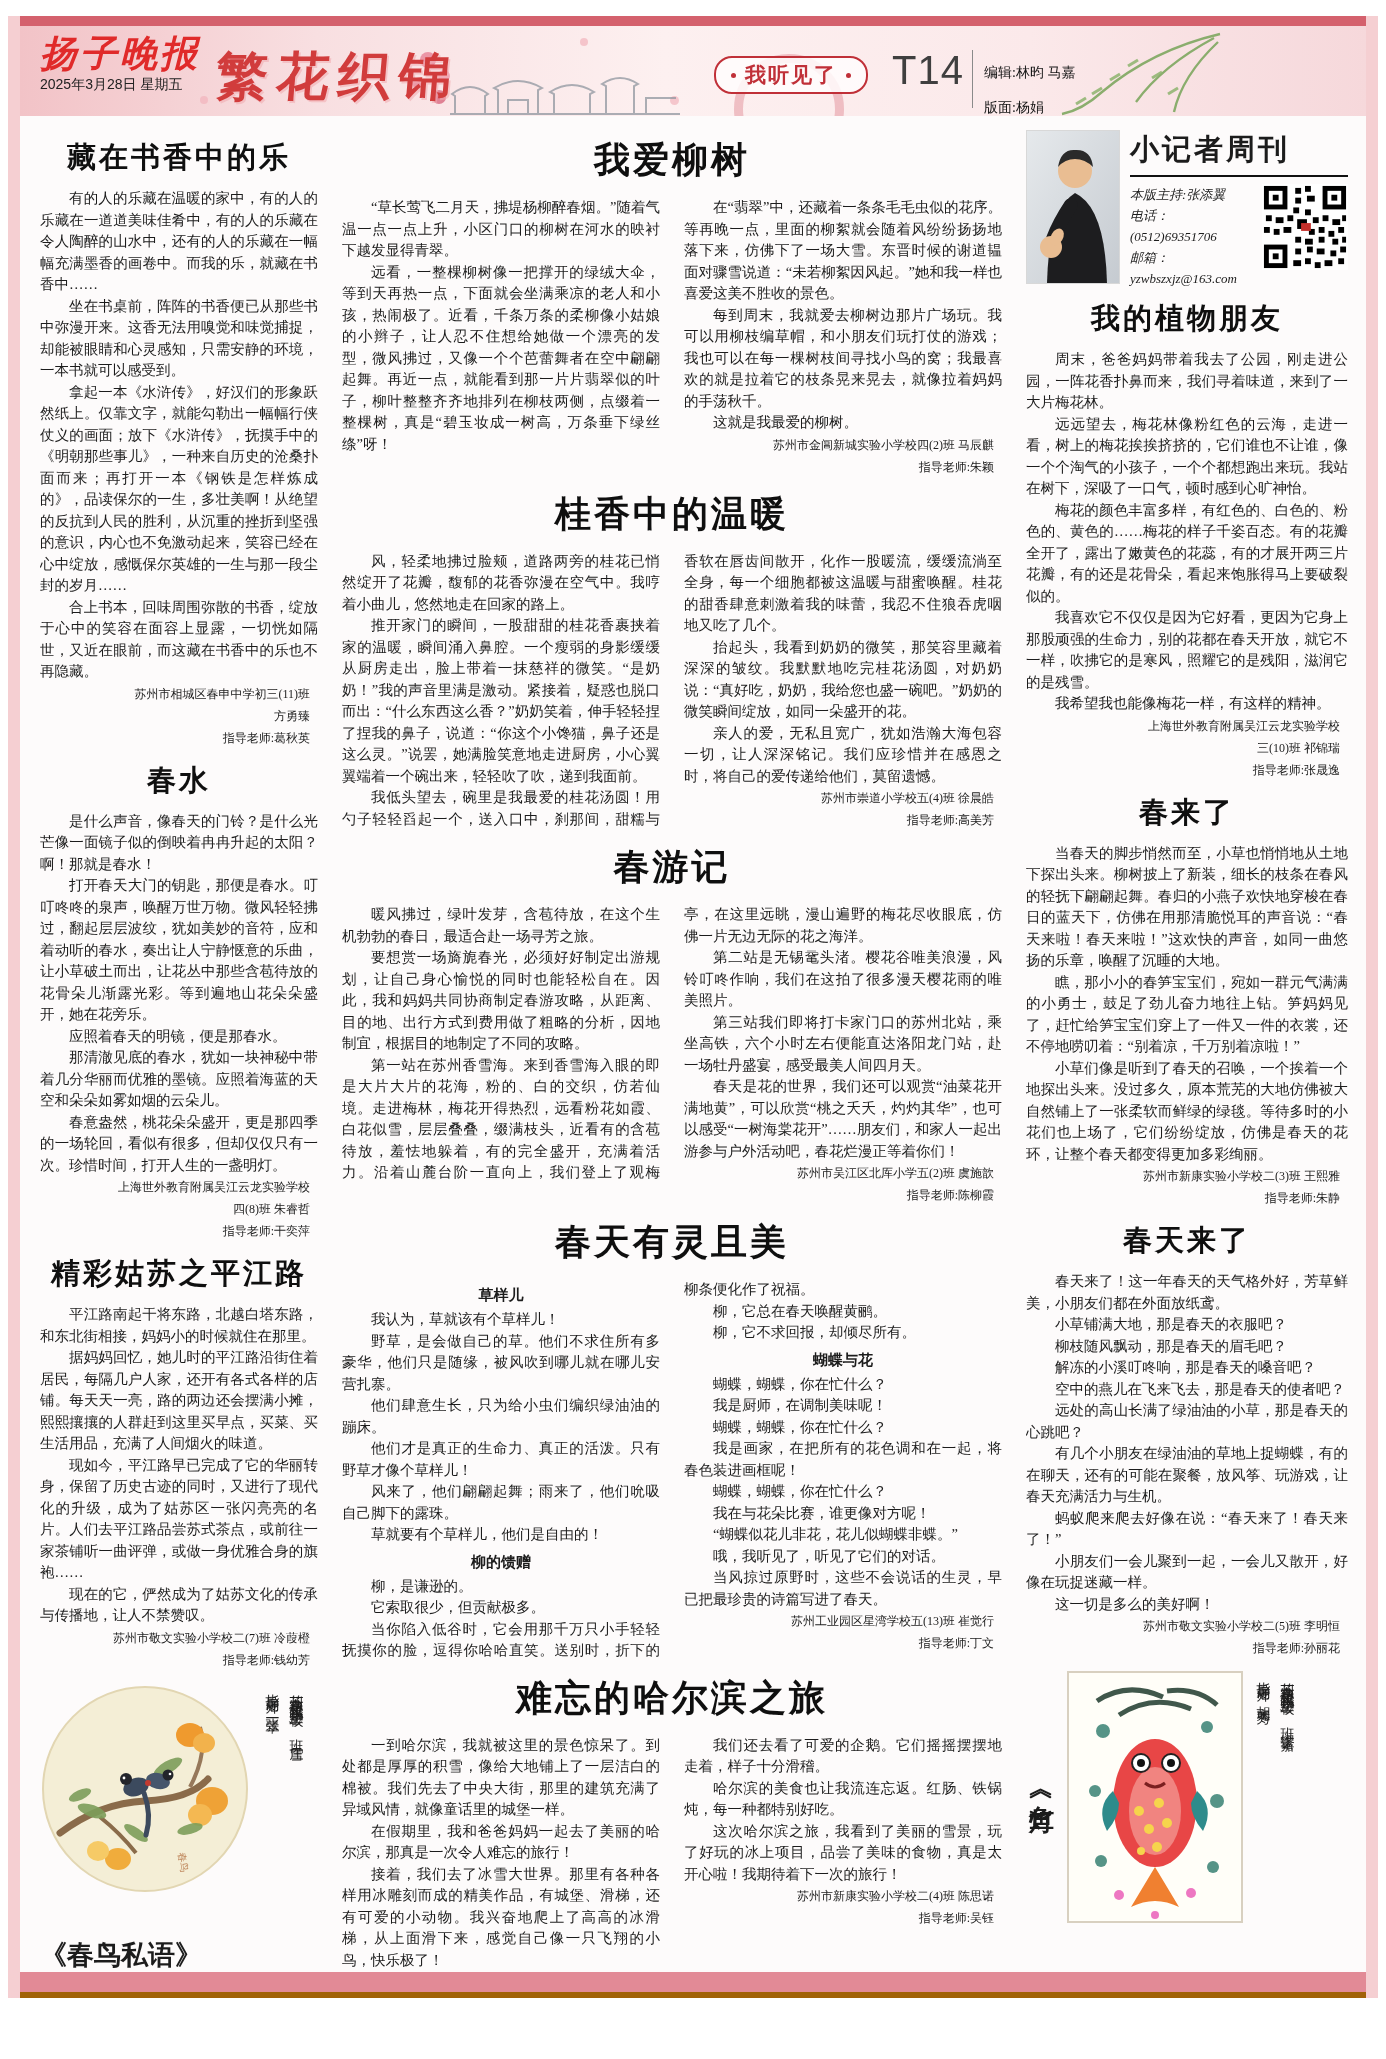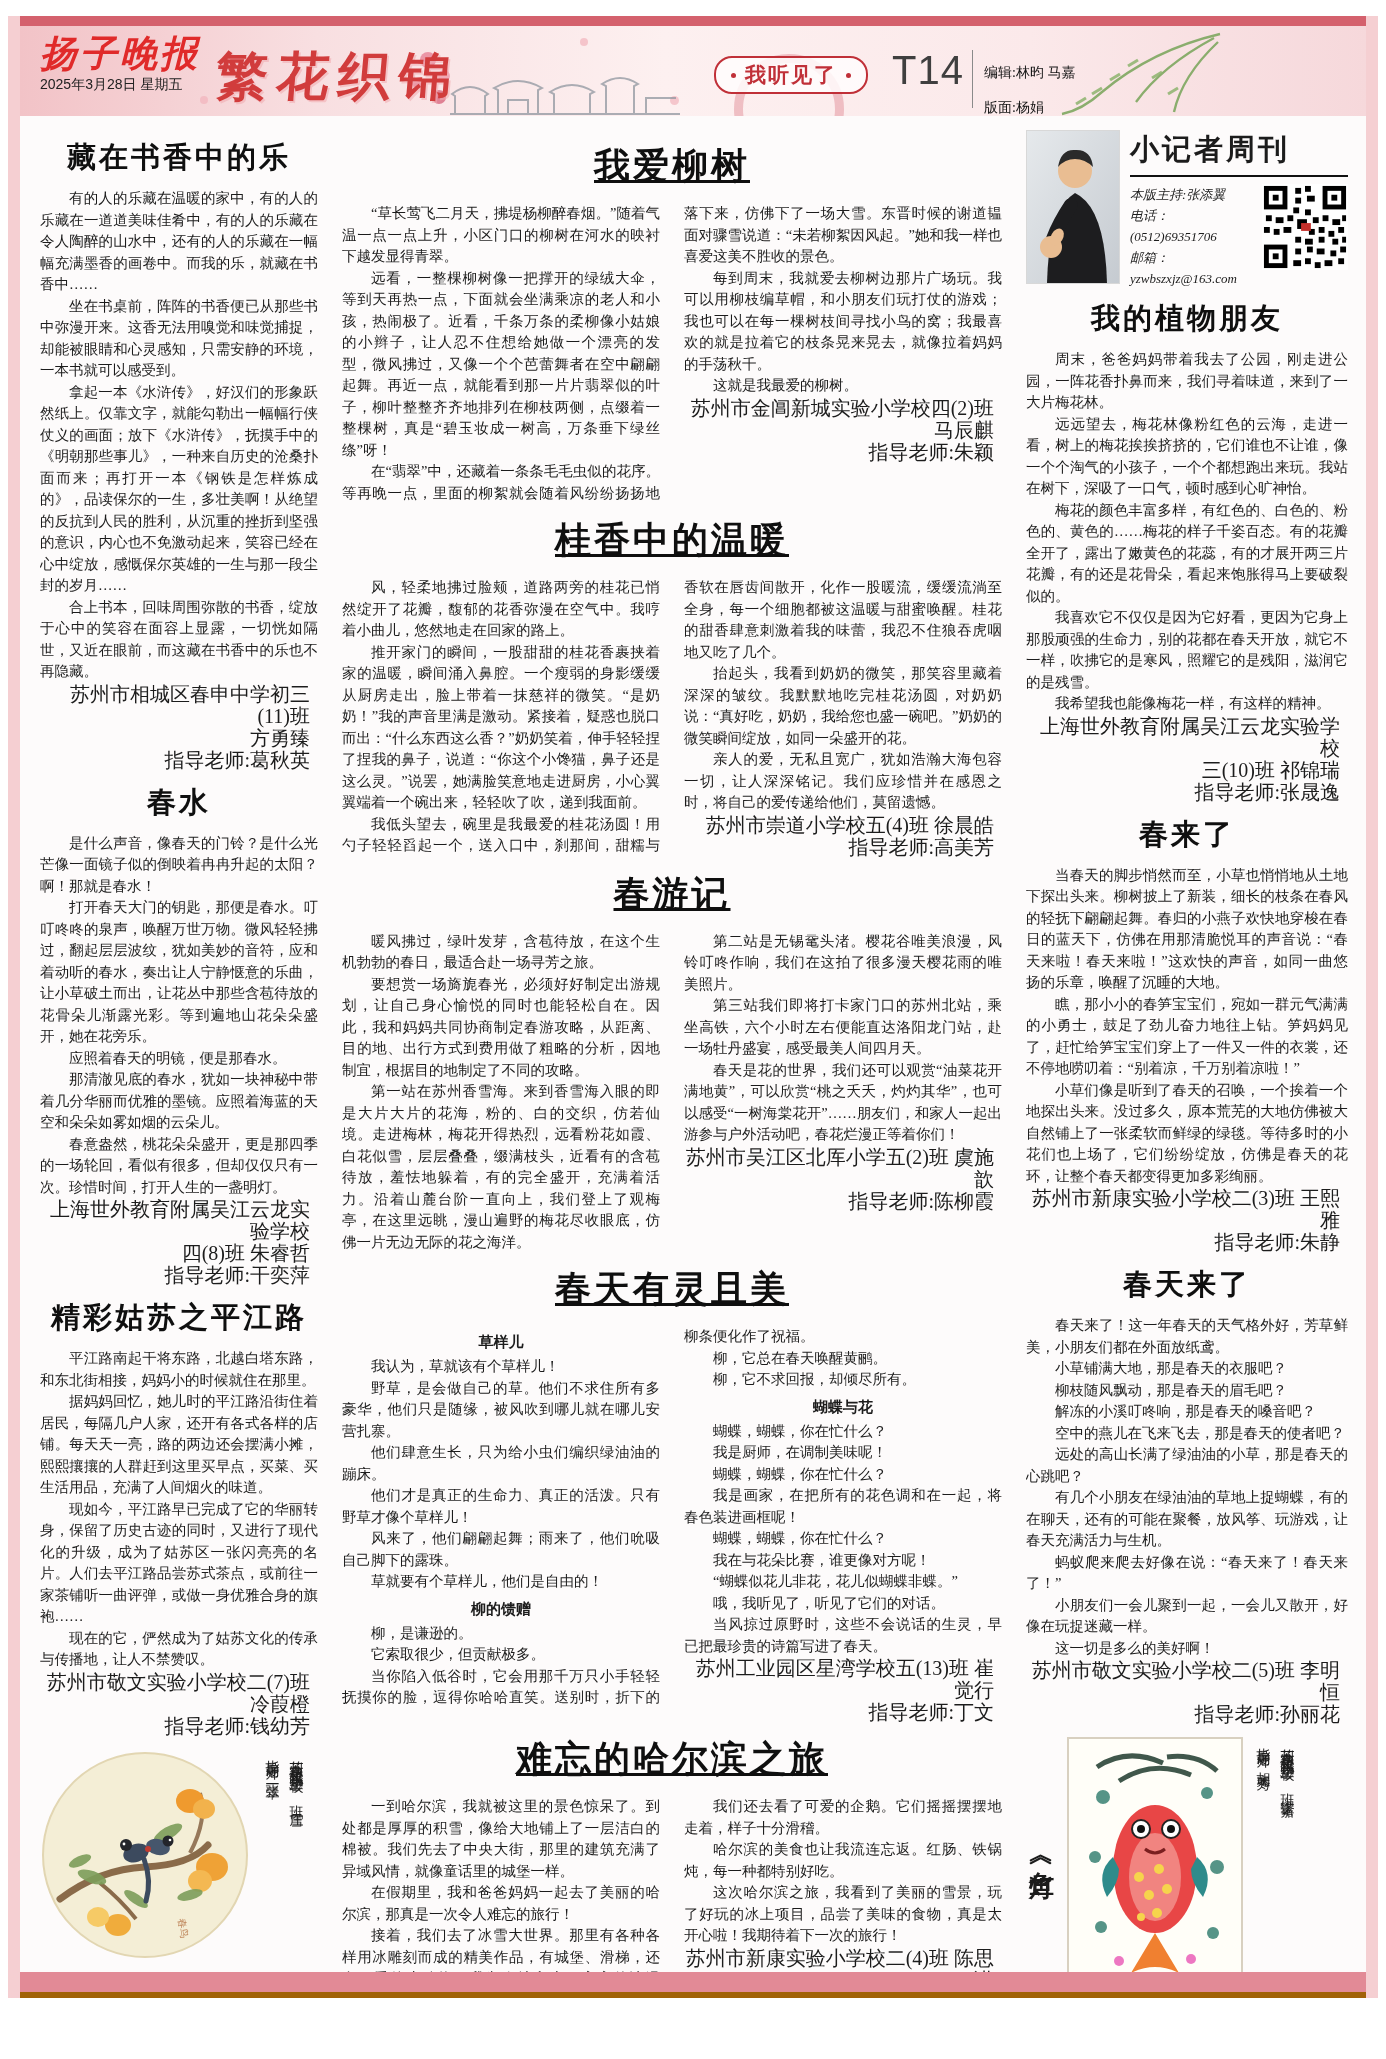--- a/index.html
+++ b/index.html
@@ -32,24 +32,24 @@
   .deco{position:absolute;}
   
   .content{display:flex;gap:24px;padding:14px 18px 0 20px;height:1842px;overflow:hidden;background:#fdfbfb;}
   .colA{width:278px;flex:none;overflow:hidden;}
   .colBC{width:660px;flex:none;overflow:hidden;}
   .colD{flex:1;overflow:hidden;}
   article{margin-bottom:12px;}
   h2{font-family:"Liberation Sans",sans-serif;color:#0f0f0f;text-align:center;
      margin:8px 0 10px;letter-spacing:3px;font-weight:bold;}
   .colA h2,.colD h2{font-size:29px;}
-  .colBC h2{font-size:36px;margin:12px 0 12px;text-decoration:underline;}
+  .colBC h2{font-size:36px;margin:6px 0 12px;}
   h3{font-family:"Liberation Sans",sans-serif;font-size:15px;text-align:center;margin:7px 0 4px;}
   .body p{margin:0;text-indent:2em;font-size:14.5px;line-height:21.5px;text-align:justify;}
-  .sign p{margin:0;font-size:20px;line-height:22px;text-align:right;padding-right:8px;}
+  .sign p{margin:0;font-size:12px;line-height:22px;text-align:right;padding-right:8px;}
   .twocol{column-count:2;column-gap:24px;}
   
   .weekly{display:flex;gap:10px;margin-bottom:10px;}
   .photo{width:92px;height:152px;flex:none;border:1px solid #d8d8d8;}
   .winfo{flex:1;min-width:0;}
   .wtitle{font-family:"Liberation Sans",sans-serif;font-size:29px;font-weight:900;letter-spacing:3px;
           border-bottom:2px solid #111;padding-bottom:5px;margin-bottom:7px;white-space:nowrap;}
   .wrow{display:flex;gap:8px;}
   .wlines{flex:1;font-size:13px;line-height:21px;font-style:italic;}
   .qr{width:86px;height:86px;flex:none;}

